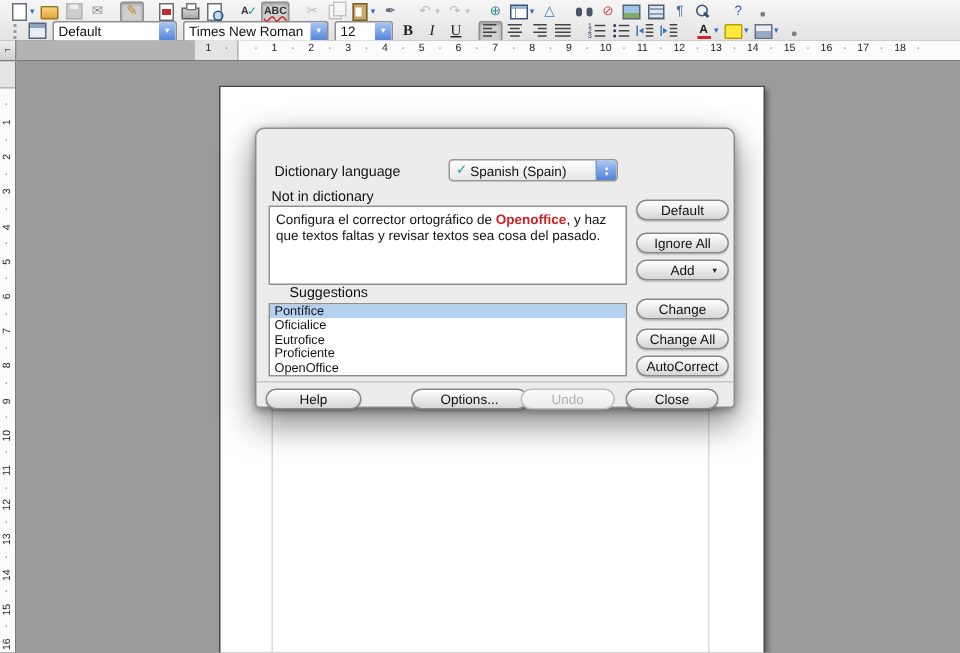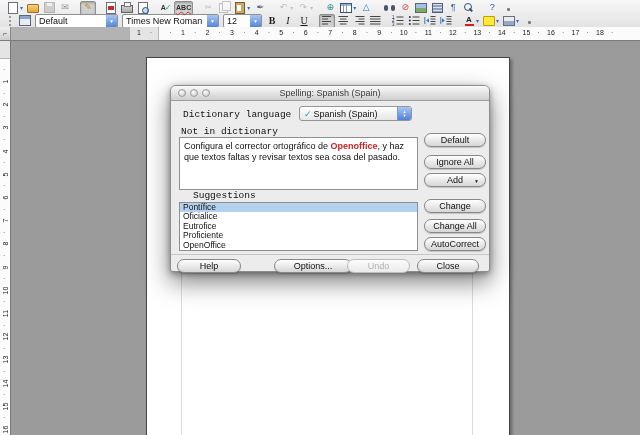--- a/index.html
+++ b/index.html
@@ -95,21 +95,21 @@
   #dlg{position:absolute;left:170px;top:85px;width:320px;height:187px;background:#ececec;
        border:1px solid #8d8d8d;border-radius:6px 6px 3px 3px;
        box-shadow:0 10px 24px rgba(0,0,0,.5),0 2px 6px rgba(0,0,0,.35);z-index:20;box-sizing:border-box;}
   .dtitle{height:14px;border-radius:5px 5px 0 0;background:linear-gradient(#fafafa,#cfcfcf);
           border-bottom:1px solid #9c9c9c;position:relative;display:flex;align-items:center;justify-content:center;}
   .dtext{font-size:9px;color:#3c3c3c;}
   .tl{position:absolute;top:3px;width:8px;height:8px;border-radius:50%;
       background:radial-gradient(circle at 35% 30%,#fefefe,#c4c4c4);border:1px solid #9a9a9a;box-sizing:border-box;}
   .tl1{left:7px;} .tl2{left:19px;} .tl3{left:31px;}
   .dbody{position:absolute;left:0;right:0;top:15px;bottom:0;font-size:9.5px;color:#111;}
-  .lbl{position:absolute;font-size:9.5px;color:#111;font-family:Liberation Mono, monospace;}
+  .lbl{position:absolute;font-size:9.5px;color:#111;}
   .popup{position:absolute;left:128px;top:5px;width:113px;height:15px;border:1px solid #969696;border-radius:3px;
          background:linear-gradient(#ffffff,#e6e6e6);display:flex;align-items:center;box-sizing:border-box;overflow:hidden;}
   .licon{font-size:9px;color:#1f9db0;font-weight:bold;margin:0 2px 0 4px;}
   .ptext{font-size:9px;flex:1;}
   .stepper{width:13px;height:100%;background:linear-gradient(#a9c8f6,#4e82d8);display:flex;flex-direction:column;
            align-items:center;justify-content:center;color:#fff;font-size:4px;line-height:4px;border-left:1px solid #7a97c8;}
   .txtbox{position:absolute;left:8px;top:36px;width:229px;height:45px;background:#fff;border:1px solid #8f8f8f;
           padding:3px 4px;font-size:9px;line-height:11px;color:#111;box-sizing:content-box;overflow:hidden;}
   .txtbox .bad{color:#cc2222;font-weight:bold;}
   .listbox{position:absolute;left:8px;top:101px;width:237px;height:47px;background:#fff;border:1px solid #8f8f8f;overflow:hidden;}
@@ -518,26 +518,20 @@
     </div>
 
   <div id="canvas">
     <div id="page">
       <div class="bnd bndL"></div>
       <div class="bnd bndR"></div>
     </div>
   </div>
 
   <div id="dlg">
-    <div class="dtitle">
-      <span class="tl tl1"></span>
-      <span class="tl tl2"></span>
-      <span class="tl tl3"></span>
-      <span class="dtext">Spelling: Spanish (Spain)</span>
-    </div>
     <div class="dbody">
       <span class="lbl" style="left:12px;top:8px;">Dictionary language</span>
       <div class="popup">
         <span class="licon">✓</span>
         <span class="ptext">Spanish (Spain)</span>
         <span class="stepper">
             <span>▲</span>
             <span>▼</span>
           </span>
       </div>

